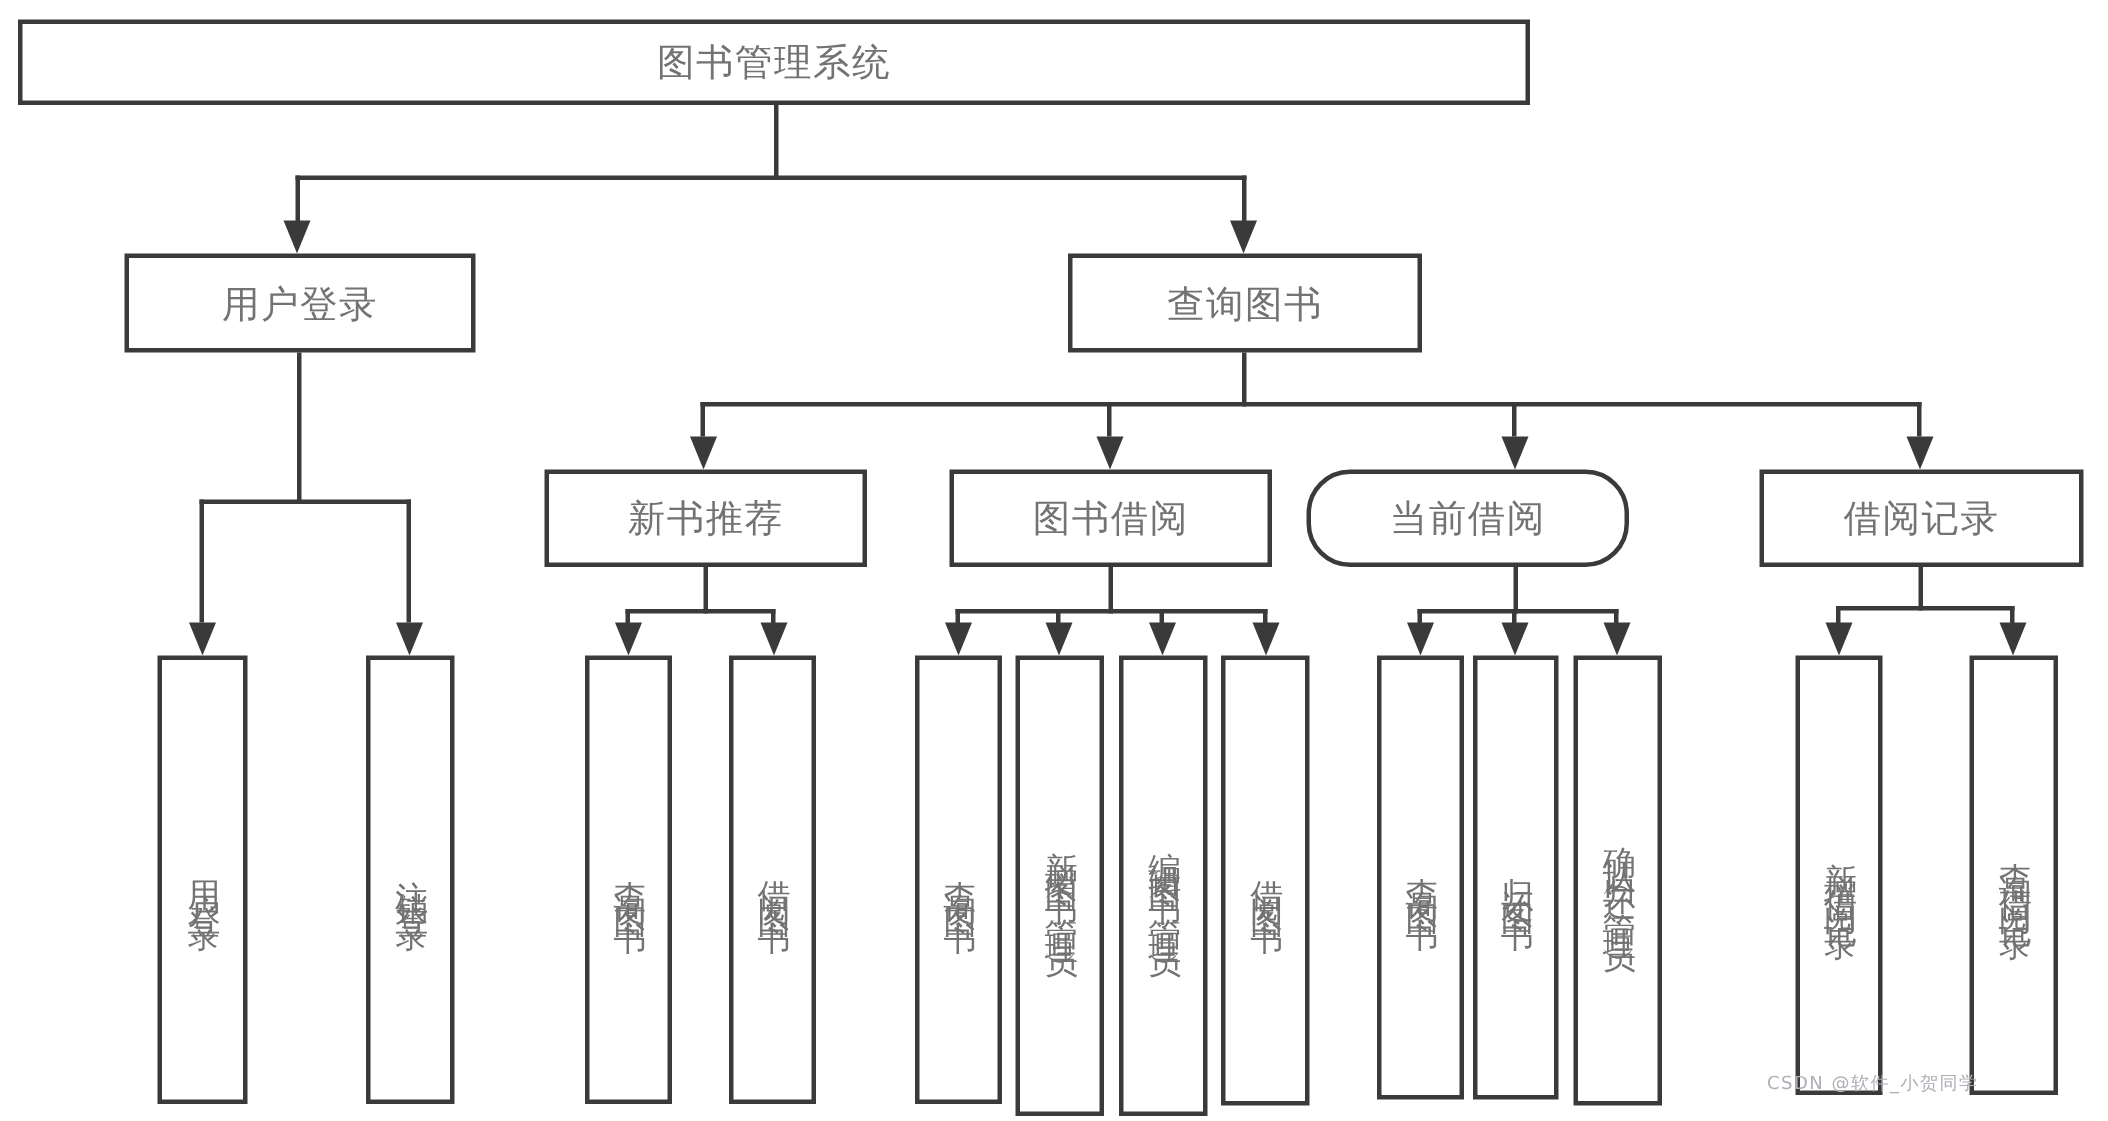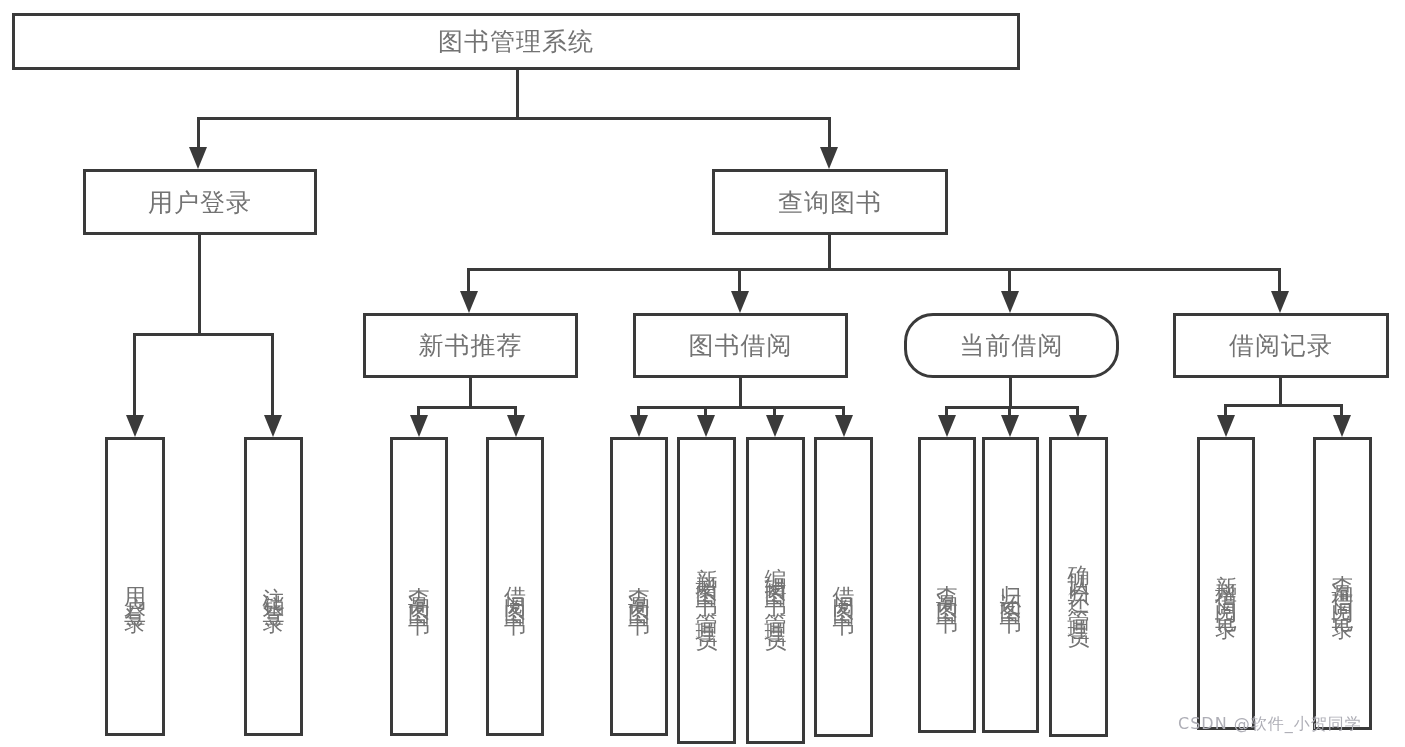--- a/index.html
+++ b/index.html
@@ -16,21 +16,21 @@
   .leaf{font-size:22px;}
   .vtext{writing-mode:vertical-rl;text-orientation:mixed;letter-spacing:9px;line-height:1;}
   .v{position:absolute;width:3px;background:#3a3a3a;}
   .h{position:absolute;height:3px;background:#3a3a3a;}
   .arr{
     position:absolute;width:0;height:0;
     border-left:9px solid transparent;border-right:9px solid transparent;
     border-top:22px solid #3a3a3a;
   }
   .watermark{
-    position:absolute;color:#aeaeb6;font-size:16px;letter-spacing:1px;white-space:nowrap;
+    position:absolute;color:#aeaeb6;font-size:12px;letter-spacing:1px;white-space:nowrap;
   }
 </style>
 </head>
 <body>
 
 <div class="canvas">
 
   <div class="box hnode" style="left:12px;top:13px;width:1008px;height:57px;">
     <span>图书管理系统</span>
   </div>
@@ -66,21 +66,21 @@
   <div class="arr" style="left:1001px;top:291px;"></div>
   <div class="v" style="left:1278px;top:268px;height:23px;"></div>
   <div class="arr" style="left:1271px;top:291px;"></div>
 
   <div class="box hnode" style="left:633px;top:313px;width:215px;height:65px;">
     <span>图书借阅</span>
   </div>
   <div class="box hnode" style="left:363px;top:313px;width:215px;height:65px;">
     <span>新书推荐</span>
   </div>
-  <div class="box hnode" style="left:904px;top:313px;width:215px;height:65px;border-radius:29px;">
+  <div class="box hnode" style="left:871px;top:313px;width:215px;height:65px;border-radius:29px;">
     <span>当前借阅</span>
   </div>
   <div class="box hnode" style="left:1173px;top:313px;width:216px;height:65px;">
     <span>借阅记录</span>
   </div>
 
   <div class="v" style="left:469px;top:378px;height:31px;"></div>
   <div class="h" style="left:417px;top:406px;width:100px;"></div>
   <div class="v" style="left:417px;top:406px;height:10px;"></div>
   <div class="arr" style="left:410px;top:415px;"></div>

